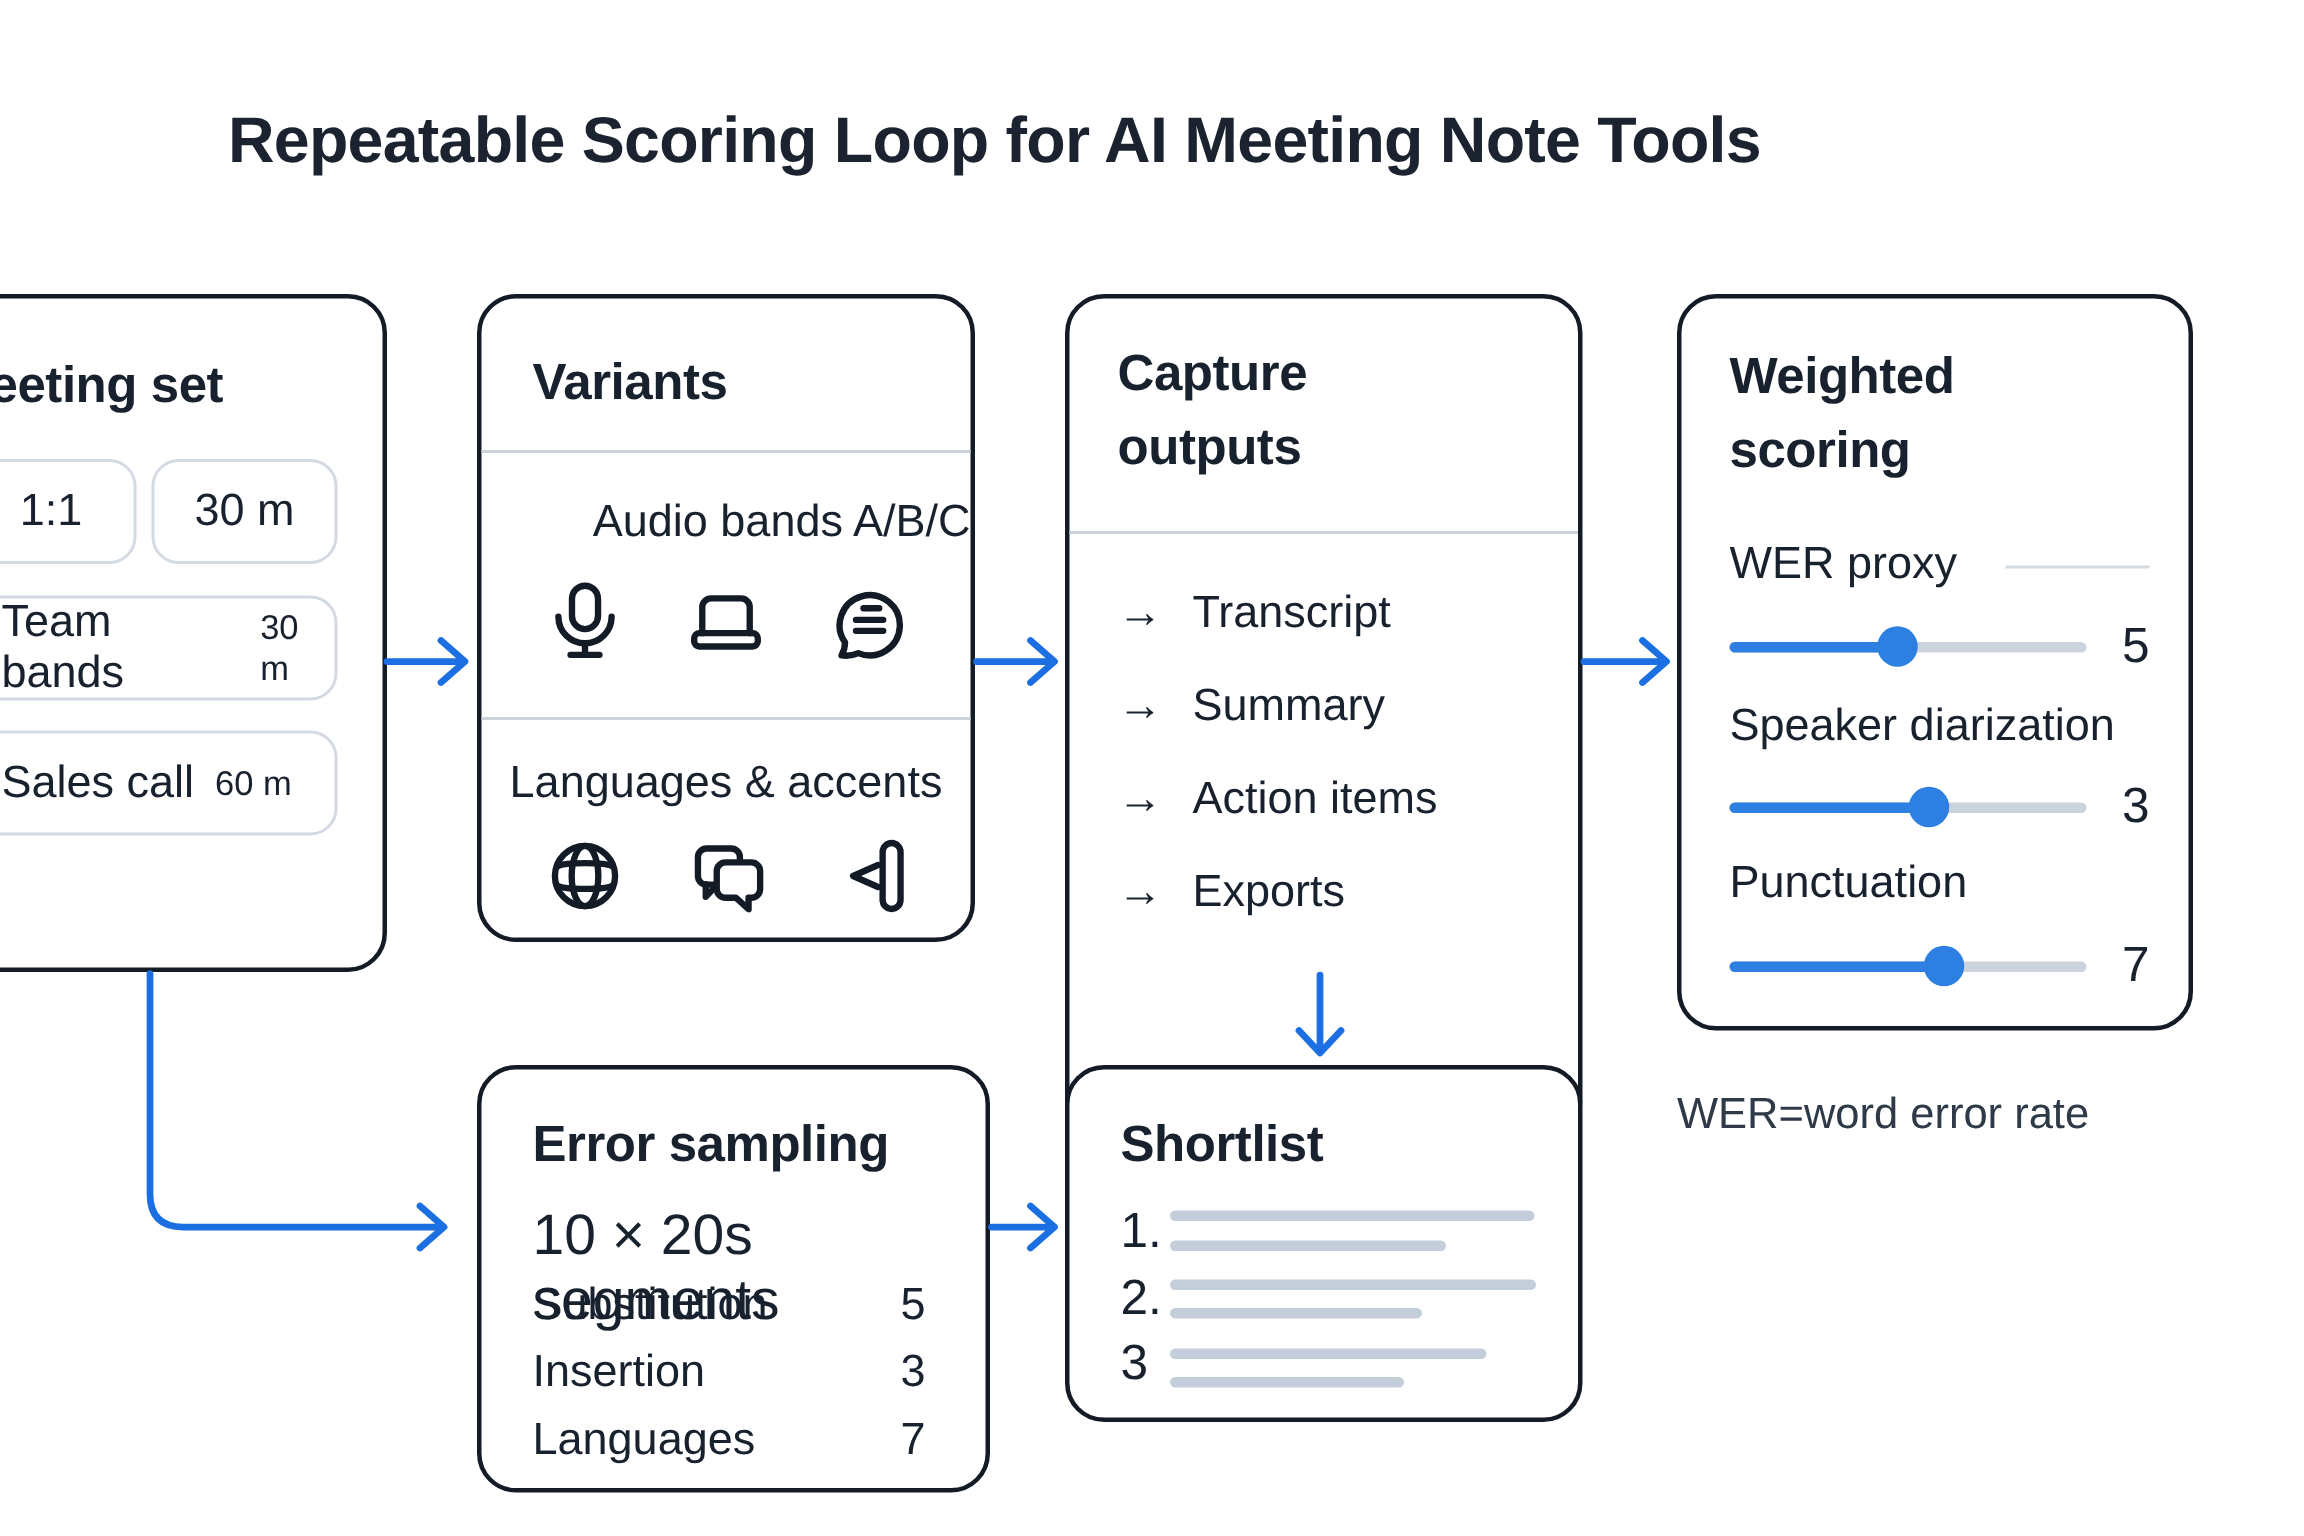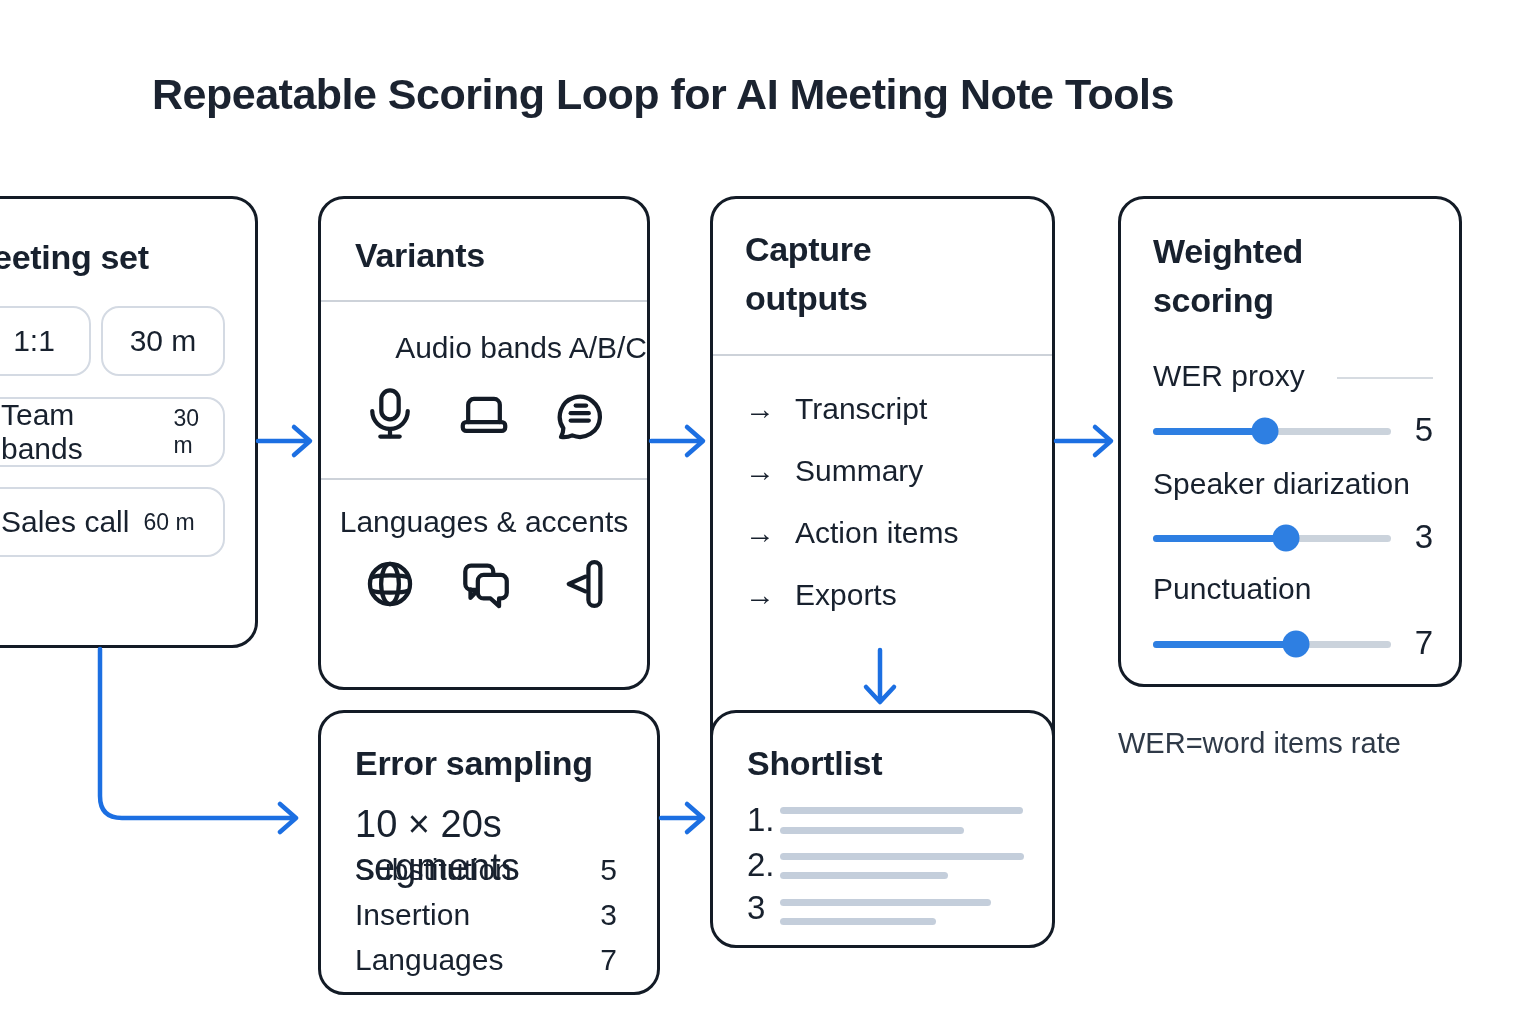--- a/index.html
+++ b/index.html
@@ -72,21 +72,21 @@
   <div class="chip chip-wide" style="left:40px;top:198px;width:262px;height:70px;">
     <span>Team bands</span>
     <span class="chip-dur">30 m</span>
   </div>
   <div class="chip chip-wide" style="left:40px;top:288px;width:262px;height:70px;">
     <span>Sales call</span>
     <span class="chip-dur">60 m</span>
   </div>
 </div>
 
-<div class="box" style="left:318px;top:196px;width:332px;height:494px;">
+<div class="box" style="left:318px;top:196px;width:332px;height:432px;">
   <div class="box-title" style="left:34px;top:32px;">Variants</div>
   <div class="divider" style="top:101px;"></div>
   <div class="section-label" style="top:132px;text-align:right;">Audio bands A/B/C</div>
   <div class="icon-row" style="top:188px;">
     <svg viewBox="0 0 28 28">
       <rect x="9.5" y="1.8" width="9" height="15" rx="4.5"></rect>
       <path d="M4.8 12.5a9.2 9.2 0 0 0 18.4 0"></path>
       <path d="M14 21.9v3.6"></path>
         <path d="M9 25.7h10"></path>
     </svg>
@@ -192,21 +192,21 @@
   <div class="sl-line" style="left:67px;top:94px;;width:243px"></div>
   <div class="sl-line" style="left:67px;top:114px;;width:184px"></div>
   <div class="sl-num" style="top:133px;">2.</div>
   <div class="sl-line" style="left:67px;top:140px;;width:244px"></div>
   <div class="sl-line" style="left:67px;top:159px;;width:168px"></div>
   <div class="sl-num" style="top:176px;">3</div>
   <div class="sl-line" style="left:67px;top:186px;;width:211px"></div>
   <div class="sl-line" style="left:67px;top:205px;;width:156px"></div>
 </div>
 
-<div class="note">WER=word items rate</div>
+<div class="note">WER=word error rate</div>
 
 <svg class="arrows" width="1536" height="1024" viewBox="0 0 1536 1024">
   <path d="M258 441 H306 M294 427 L310 441 L294 455"></path>
   <path d="M651 441 H699 M687 427 L703 441 L687 455"></path>
   <path d="M1056 441 H1107 M1095 427 L1111 441 L1095 455"></path>
   <path d="M880 650 V699 M866 687 L880 702 L894 687"></path>
   <path d="M100 649 V796 Q100 818 122 818 H292 M280 804 L296 818 L280 832"></path>
   <path d="M661 818 H699 M687 804 L703 818 L687 832"></path>
 </svg>
 

